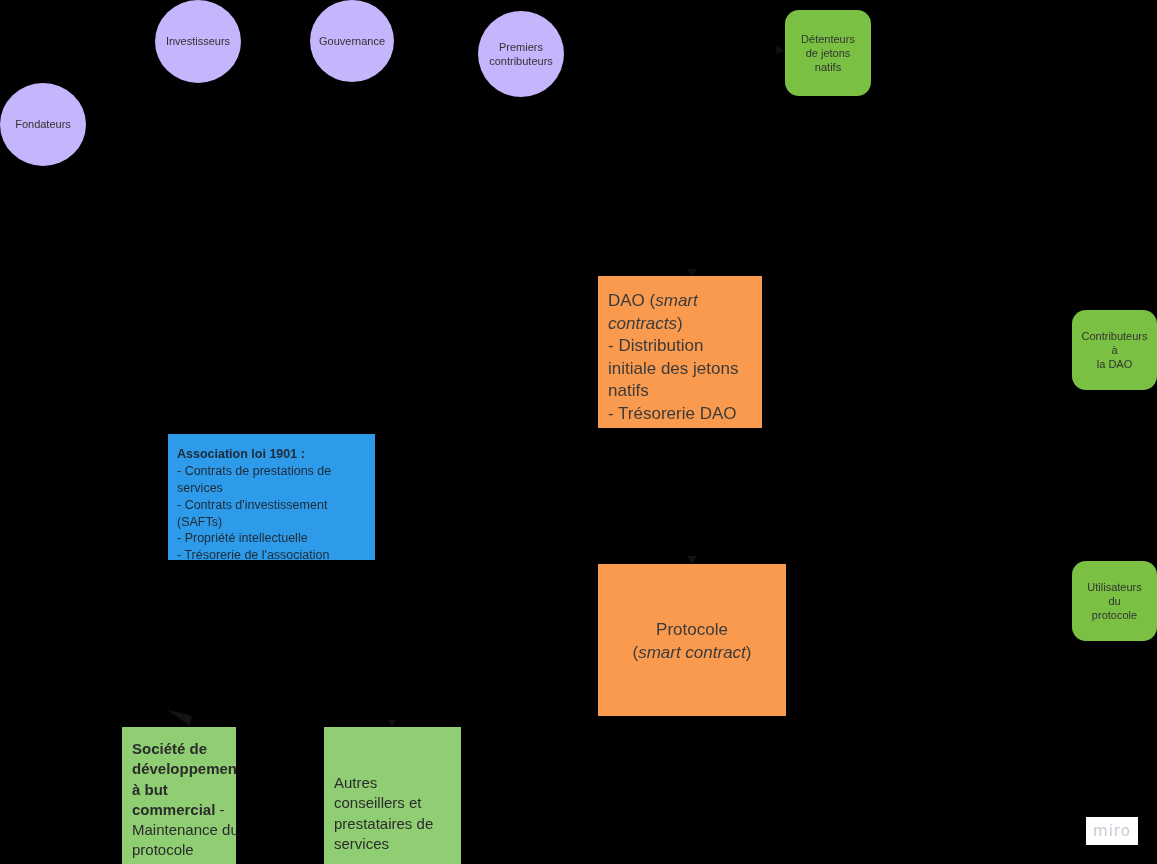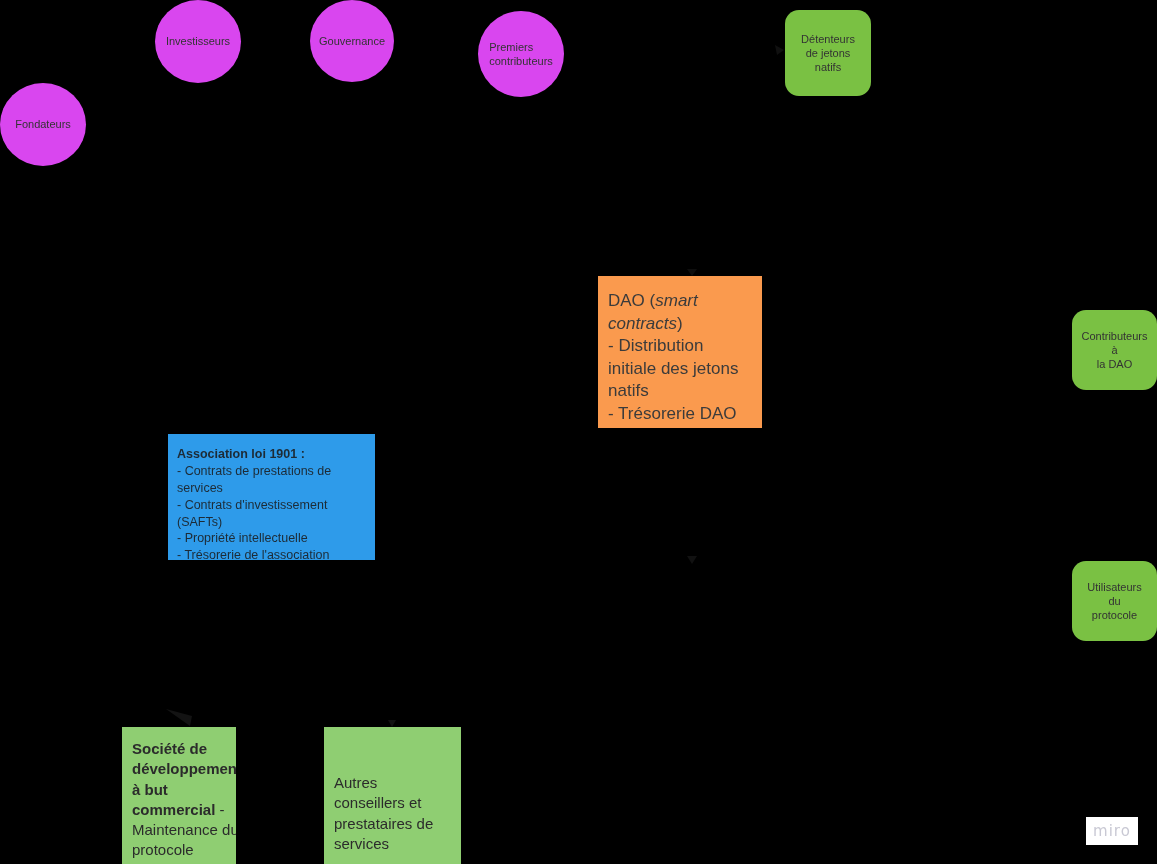--- a/index.html
+++ b/index.html
@@ -29,24 +29,25 @@
     box-sizing: border-box;
     display: flex;
     color: #2b2b2b;
     line-height: 1.28;
     white-space: pre-wrap;
     overflow: hidden;
   }
 
   
   .ellipse {
-    background: #d946ef;
+    background: #c4b5fd;
     border-radius: 50%;
     align-items: center;
     justify-content: center;
+    text-align: center;
     font-size: 11px;
     color: #333333;
     padding: 4px;
   }
 
   
   .rounded-green {
     background: #7AC143;
     border-radius: 14px;
     align-items: center;
@@ -172,20 +173,24 @@
     <span>- Trésorerie de l'association</span>
   </div>
 
   <div class="node orange" style="left:598px;top:276px;width:164px;height:152px;flex-direction:column;">
     <span><span>DAO (</span><em>smart contracts</em><span>)</span></span>
     <span>- Distribution initiale des jetons natifs</span>
     <span>- Trésorerie DAO</span>
     <span>- Gouvernance</span>
   </div>
 
+  <div class="node orange mid" style="left:598px;top:564px;width:188px;height:152px;flex-direction:column;justify-content:center;">
+    <span>Protocole</span>
+    <span><span>(</span><em>smart contract</em><span>)</span></span>
+  </div>
 
   <div class="node lightgreen" style="left:122px;top:727px;width:114px;height:137px;">
     <span><b>Société de développement à but commercial</b><span> - Maintenance du protocole</span></span>
   </div>
 
   <div class="node lightgreen mid" style="left:324px;top:727px;width:137px;height:137px;">
     <span>Autres conseillers et prestataires de services</span>
   </div>
 
   <div id="miro-watermark">miro</div>

